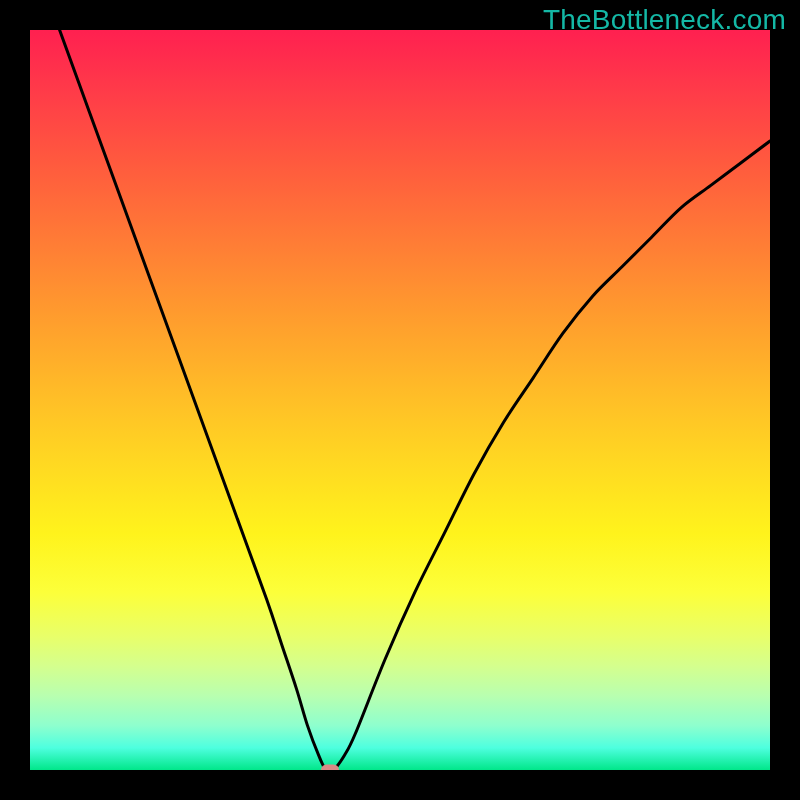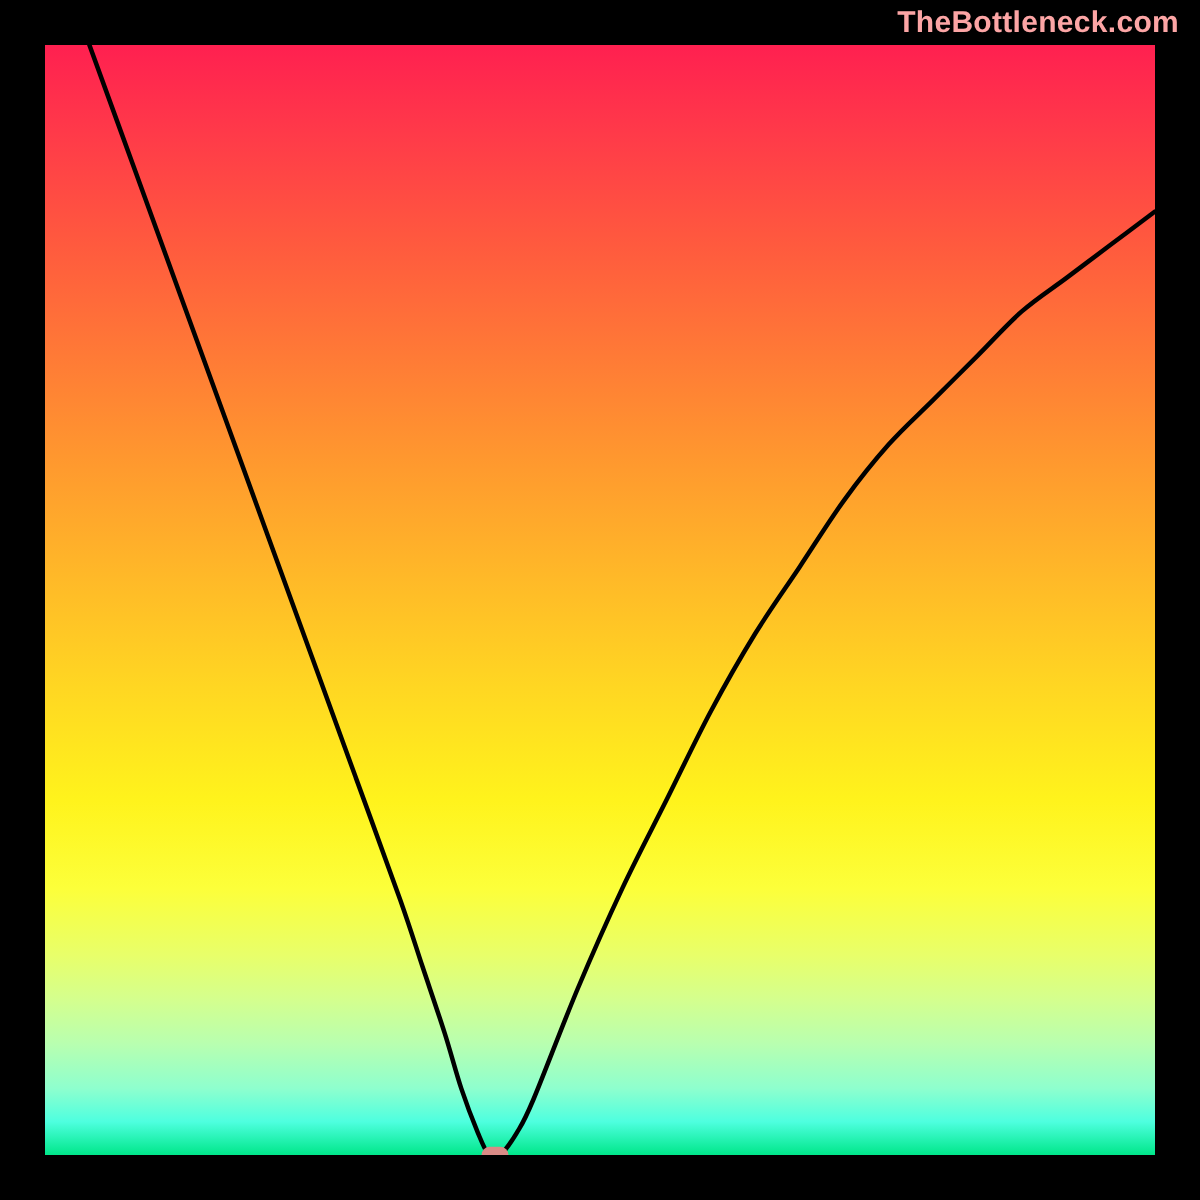--- a/index.html
+++ b/index.html
@@ -38,23 +38,23 @@
       #b8ffb0 90%,
       #8effce 94%,
       #4effdf 97%,
       #00e78a 100%
     );
   }
   .watermark {
     position: absolute;
     top: 4px;
     right: 14px;
-    color: #fca5a5;
-    font-size: 20px;
-    font-weight: 700;
+    color: #14b8a6;
+    font-size: 28px;
+    font-weight: 400;
     letter-spacing: 0.2px;
     z-index: 10;
     user-select: none;
   }
   svg.curve {
     position: absolute;
     left: 0;
     top: 0;
     width: 740px;
     height: 740px;

